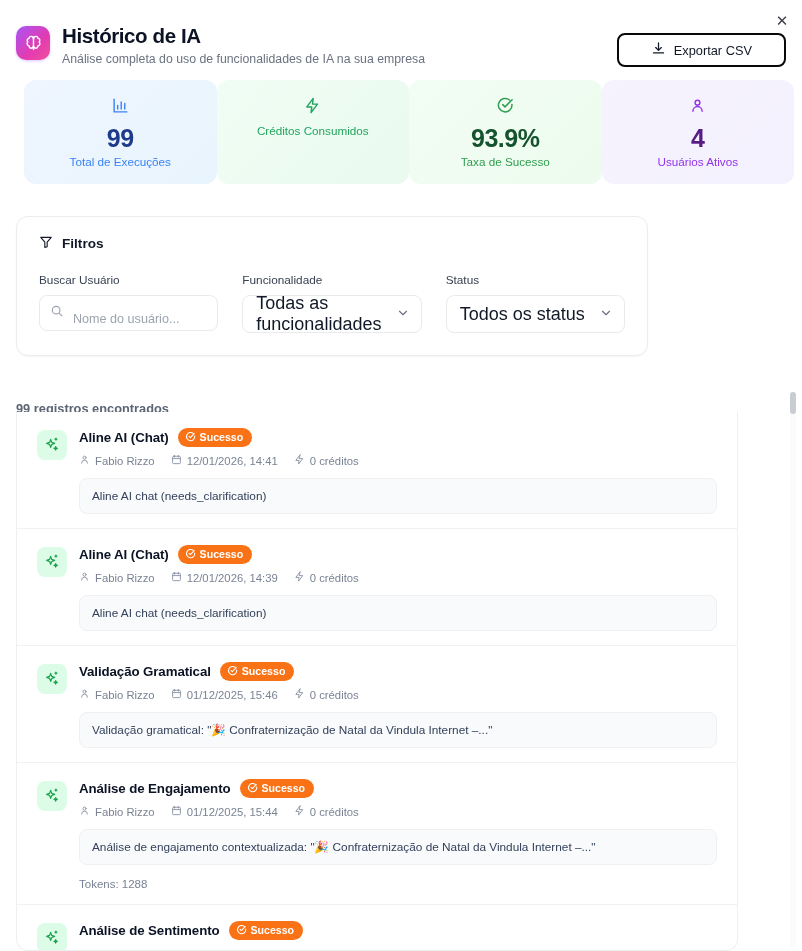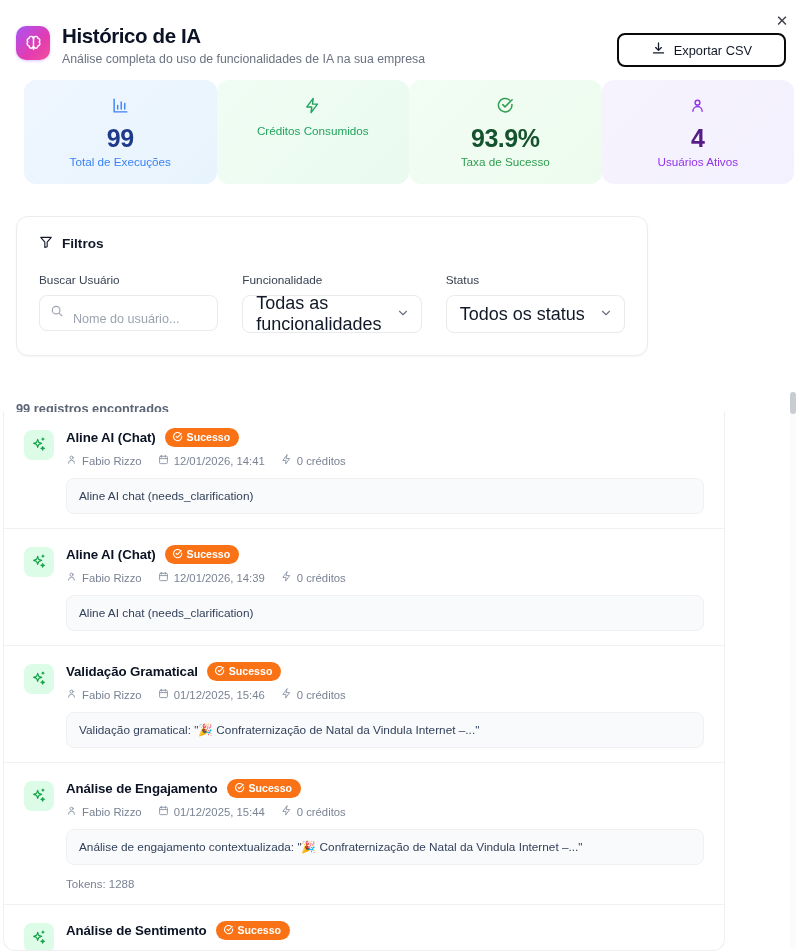--- a/index.html
+++ b/index.html
@@ -93,21 +93,21 @@
     background: #fff; display: flex; align-items: center; justify-content: space-between;
     padding: 0 11px 0 13px; font-size: 18px; color: #111827; cursor: pointer;
   }
 
   
   .results-count {
     position: absolute; left: 16px; top: 401px;
     font-size: 12.8px; font-weight: 600; color: #5c6576;
   }
   .list-card {
-    position: absolute; left: 3px; top: 412px; width: 722px; height: 539px;
+    position: absolute; left: 16px; top: 412px; width: 722px; height: 539px;
     background: #ffffff; border: 1px solid #efeff2; border-top: none;
     border-radius: 0 0 12px 12px; overflow: hidden;
   }
   .list-scroll { height: 100%; overflow: hidden; padding: 0; }
   .rec { position: relative; padding: 16px 20px 14px 20px; }
   .rec + .rec { border-top: 1px solid #f2f2f5; }
   .rec-row { display: flex; gap: 12px; }
   .rec-ico {
     width: 30px; height: 30px; border-radius: 8px; background: #dcfce7;
     display: flex; align-items: center; justify-content: center; flex: none; margin-top: 2px;

